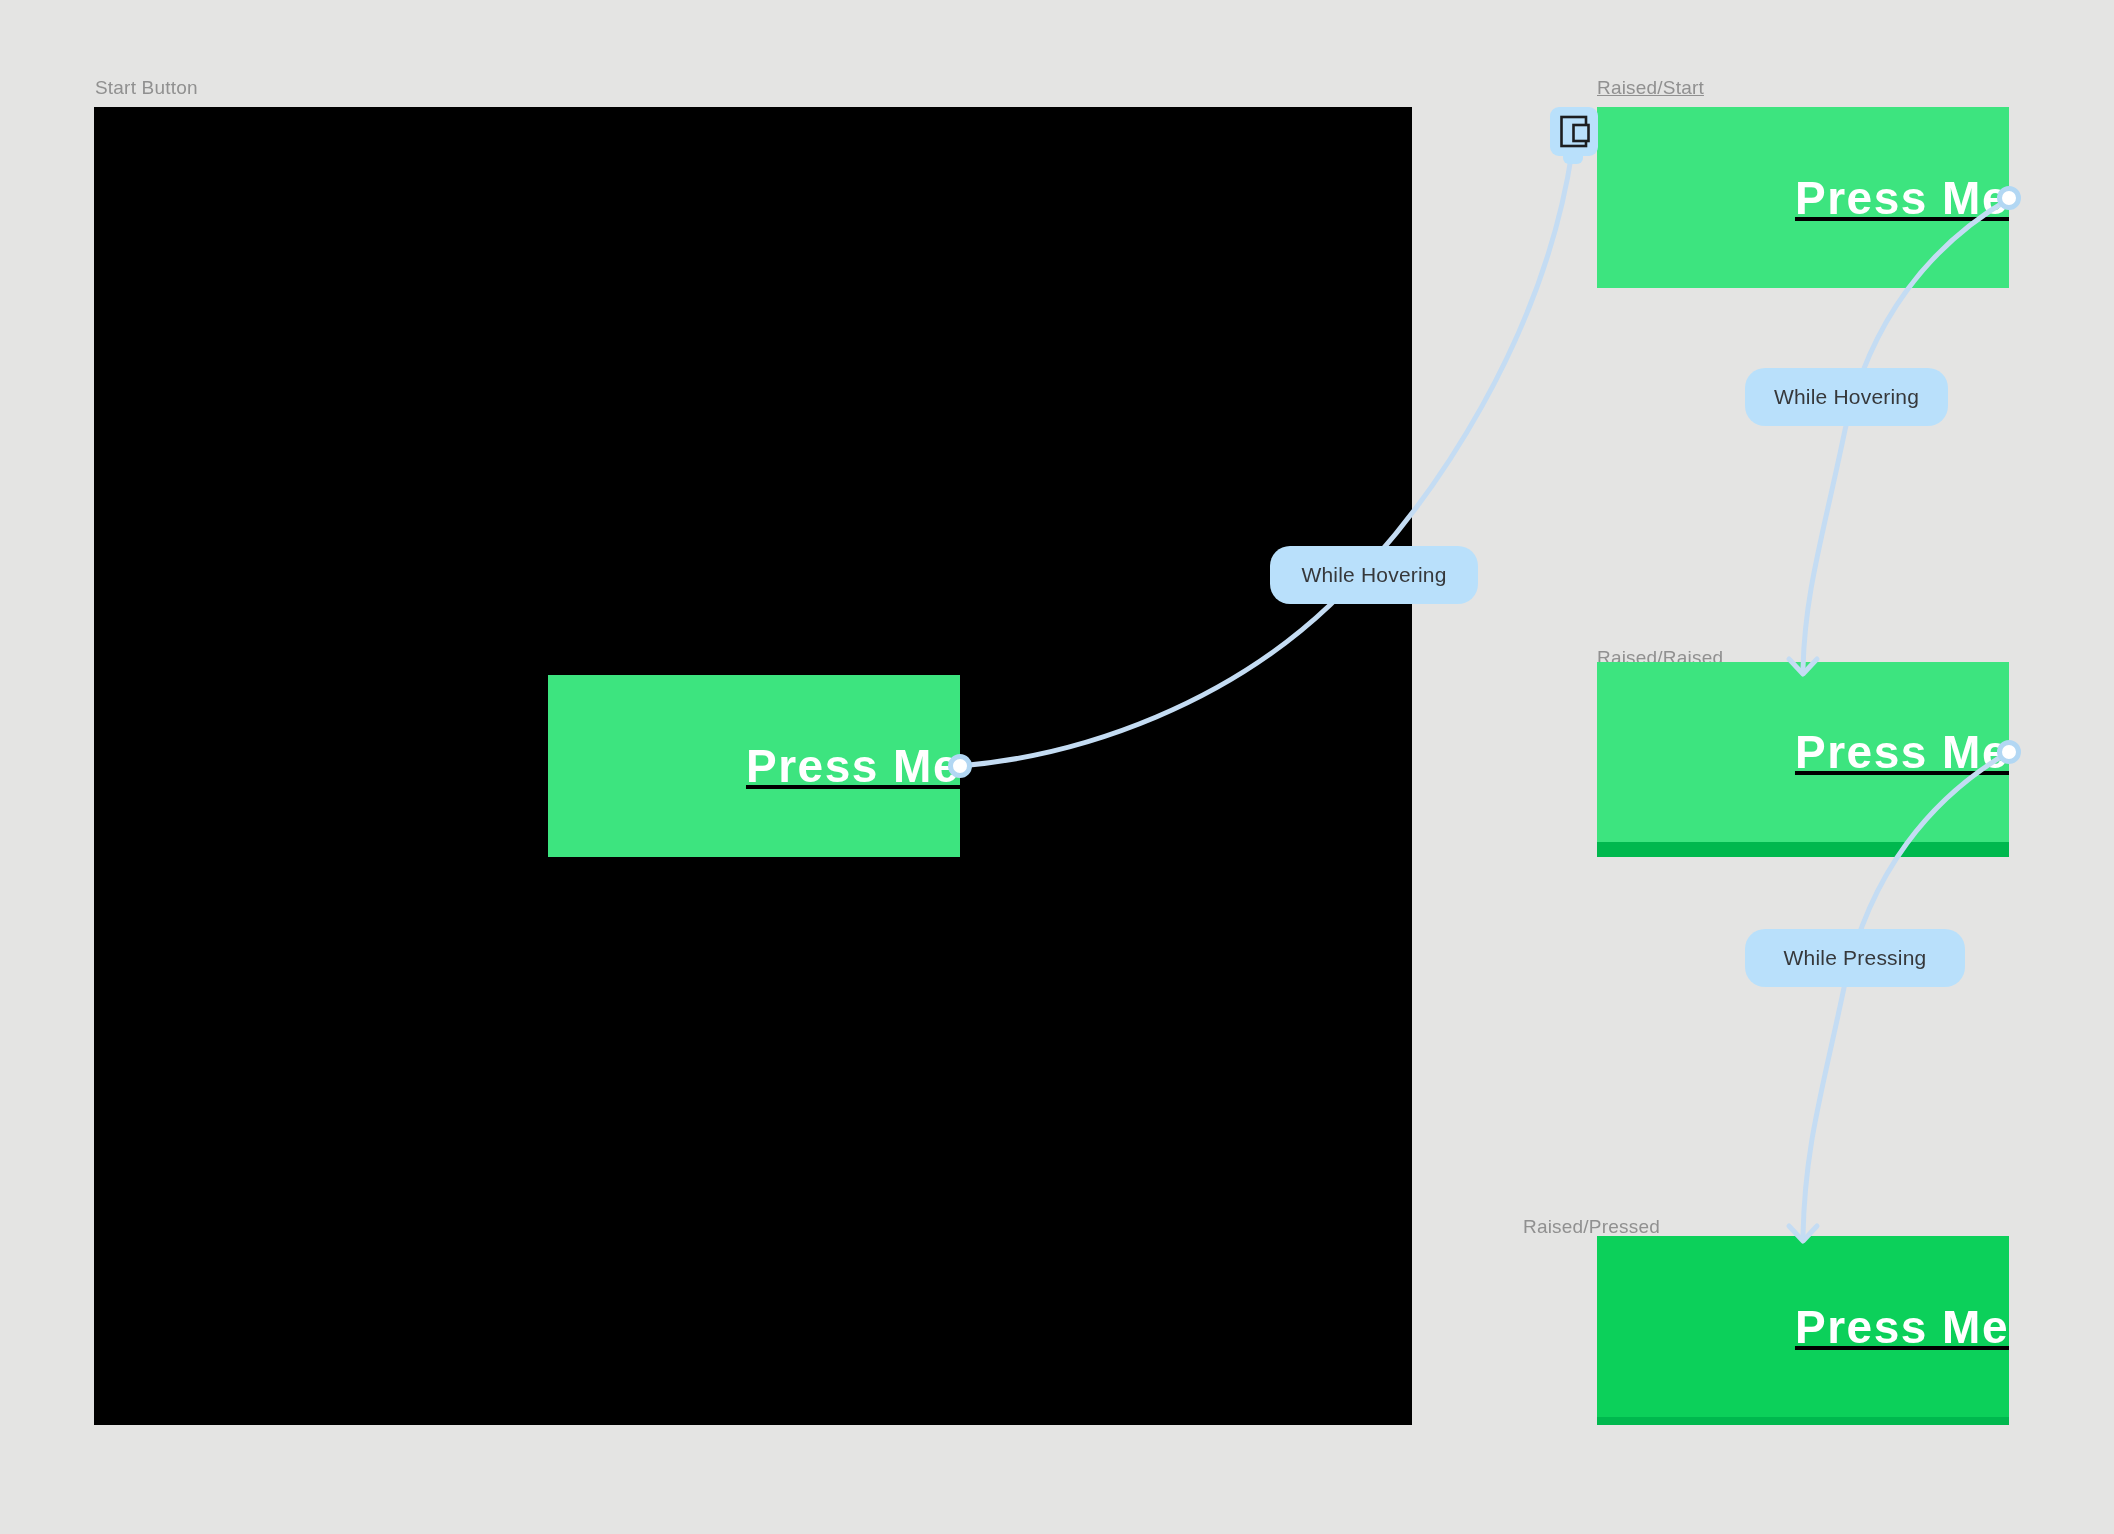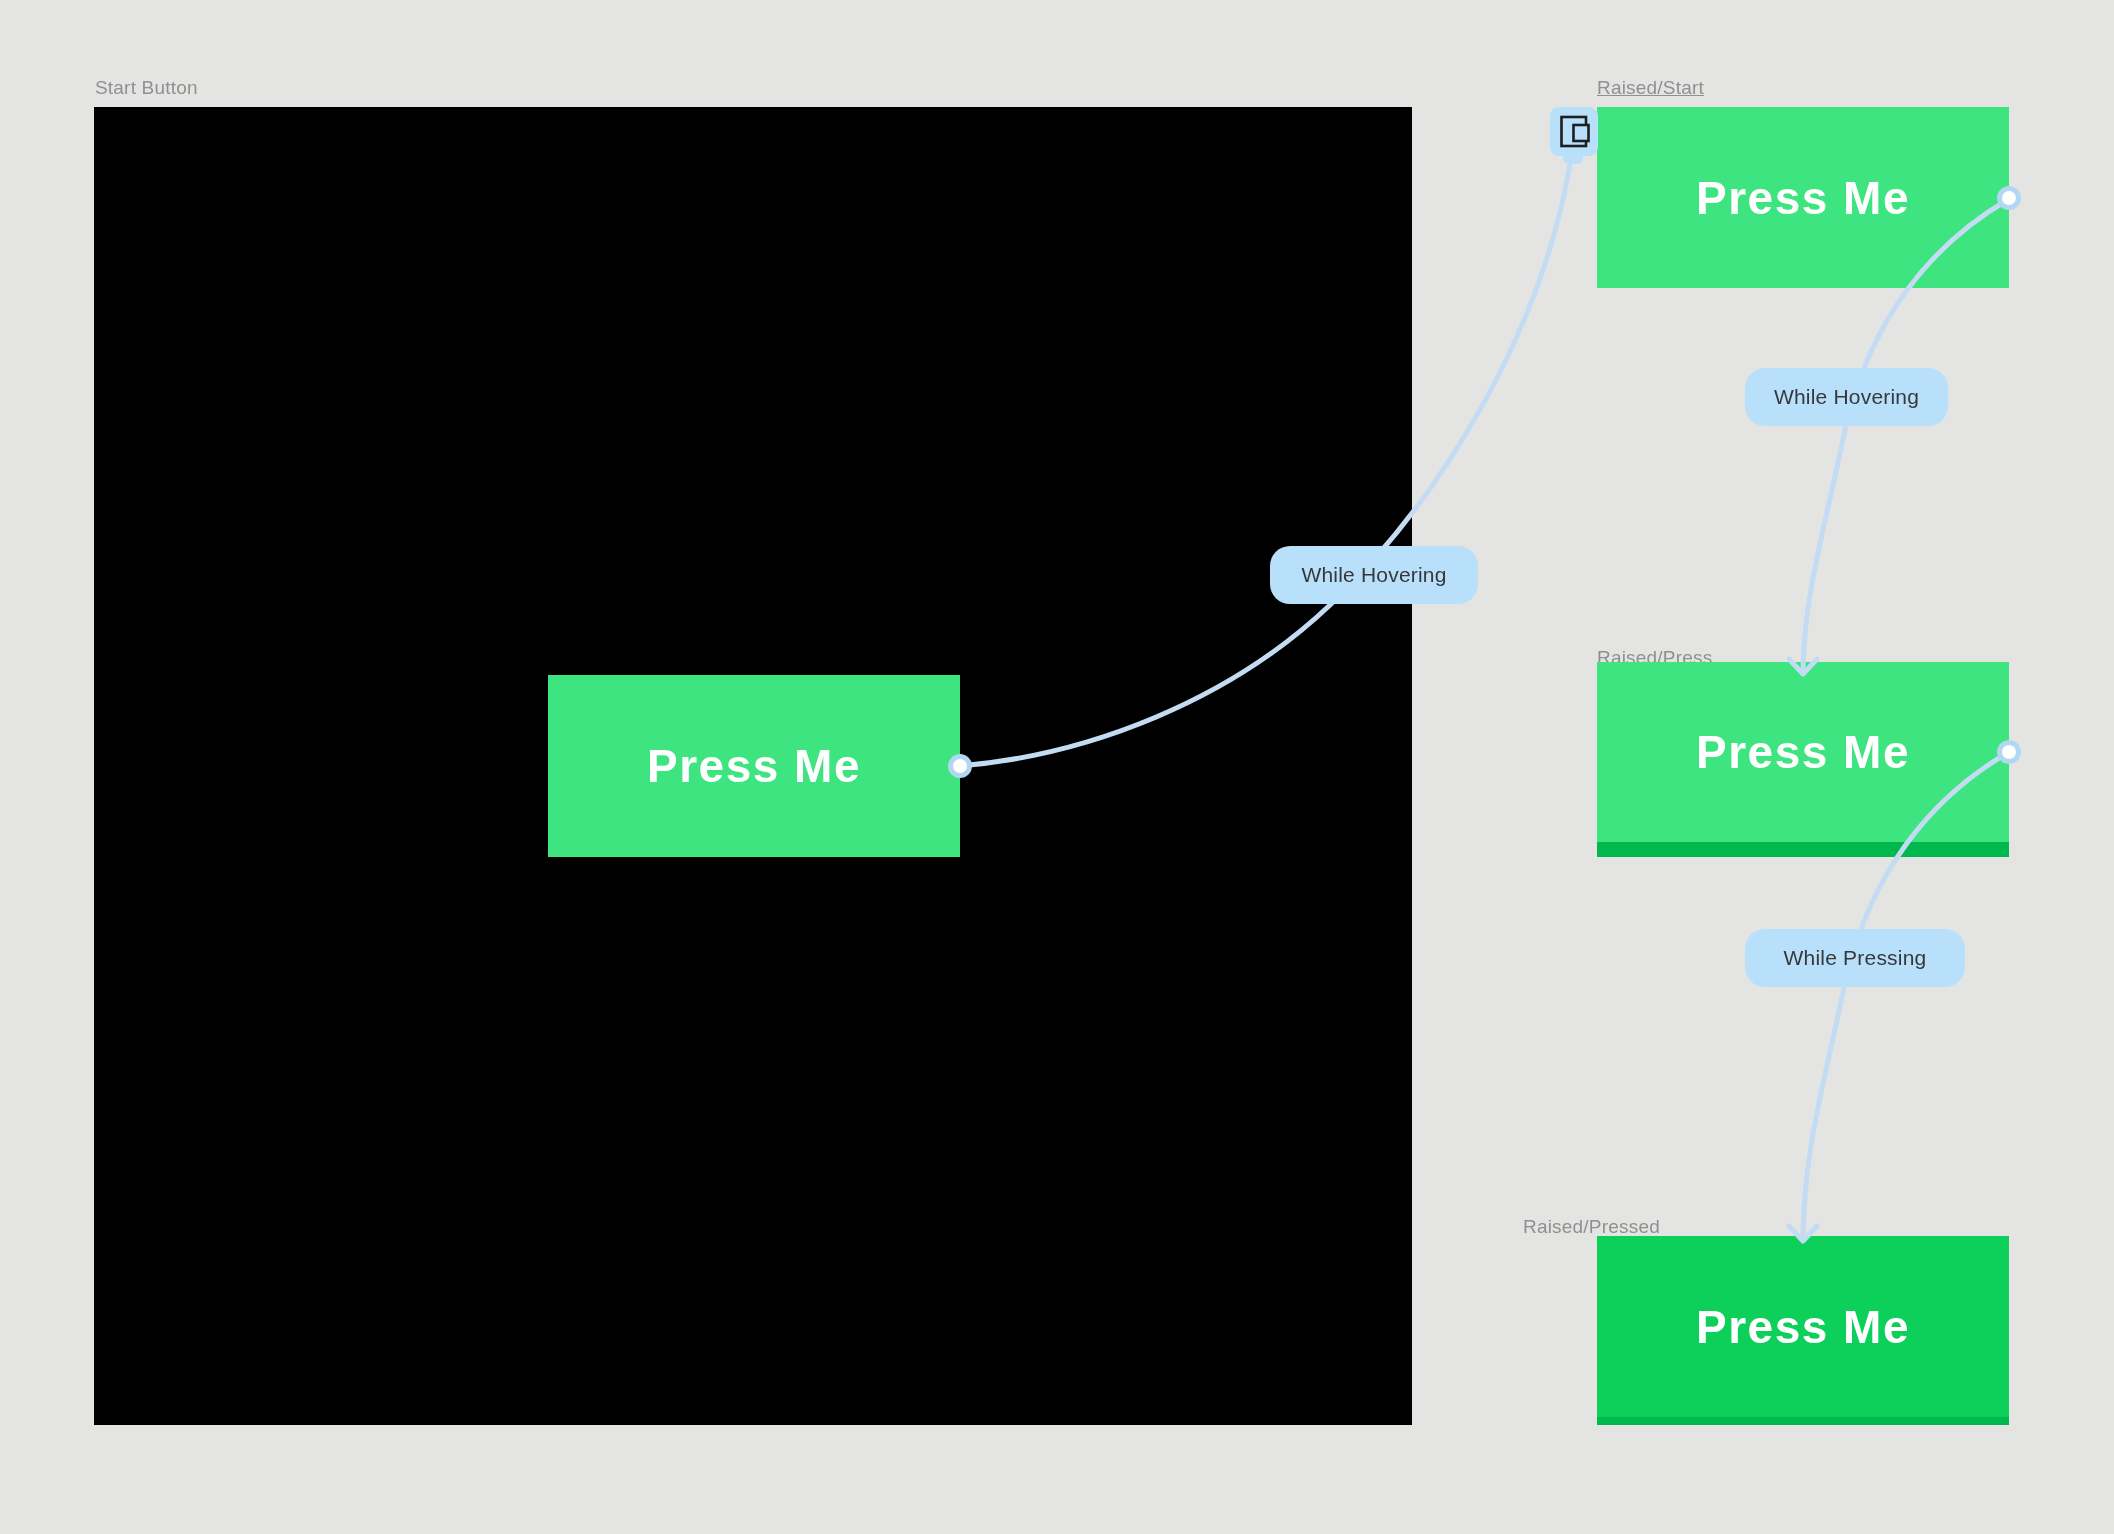--- a/index.html
+++ b/index.html
@@ -19,21 +19,21 @@
     color:#909090;
     letter-spacing:.2px;
     white-space:nowrap;
     z-index:1;
   }
   
   .frame{position:absolute;z-index:2;}
   .canvas-black{background:#000000;}
   .btn-face{
     width:100%;height:100%;
-    display:flex;align-items:center;justify-content:center;
+    display:flex;align-items:center;justify-content:flex-end;text-decoration:underline;
   }
   .btn-green{background:#3de47f;}
   .btn-green-pressed{background:#0cd05a;}
   .btn-col{display:flex;flex-direction:column;}
   .btn-col .btn-face{flex:1;}
   .btn-shadow{width:100%;background:#00b84e;flex:0 0 auto;}
   .press-me{
     color:#ffffff;
     font-size:46px;
     font-weight:700;
@@ -67,21 +67,21 @@
     background:#b9e0fb;
     border-radius:9px;
     display:flex;align-items:center;justify-content:center;
   }
 </style>
 </head>
 <body>
 
 <div class="frame-label" style="left:95px;top:77px;">Start Button</div>
 <div class="frame-label" style="left:1597px;top:77px;text-decoration:underline;">Raised/Start</div>
-<div class="frame-label" style="left:1597px;top:647px;">Raised/Press</div>
+<div class="frame-label" style="left:1597px;top:647px;">Raised/Raised</div>
 <div class="frame-label" style="left:1523px;top:1216px;">Raised/Pressed</div>
 
 <div class="frame canvas-black" style="left:94px;top:107px;width:1318px;height:1318px;">
   <div class="abs btn-green btn-face" style="left:454px;top:568px;width:412px;height:182px;">
     <span class="press-me">Press Me</span>
   </div>
 </div>
 
 <div class="frame btn-green btn-face" style="left:1597px;top:107px;width:412px;height:181px;">
   <span class="press-me">Press Me</span>

